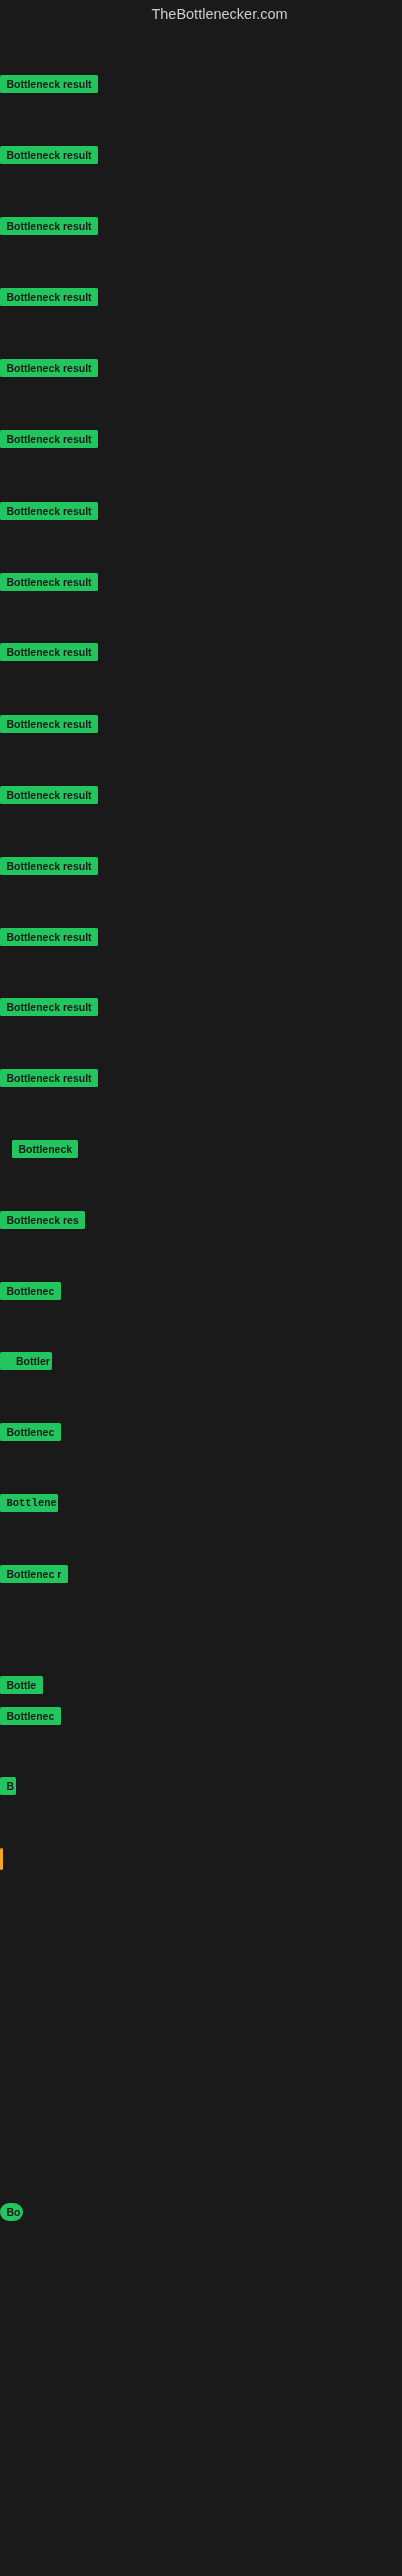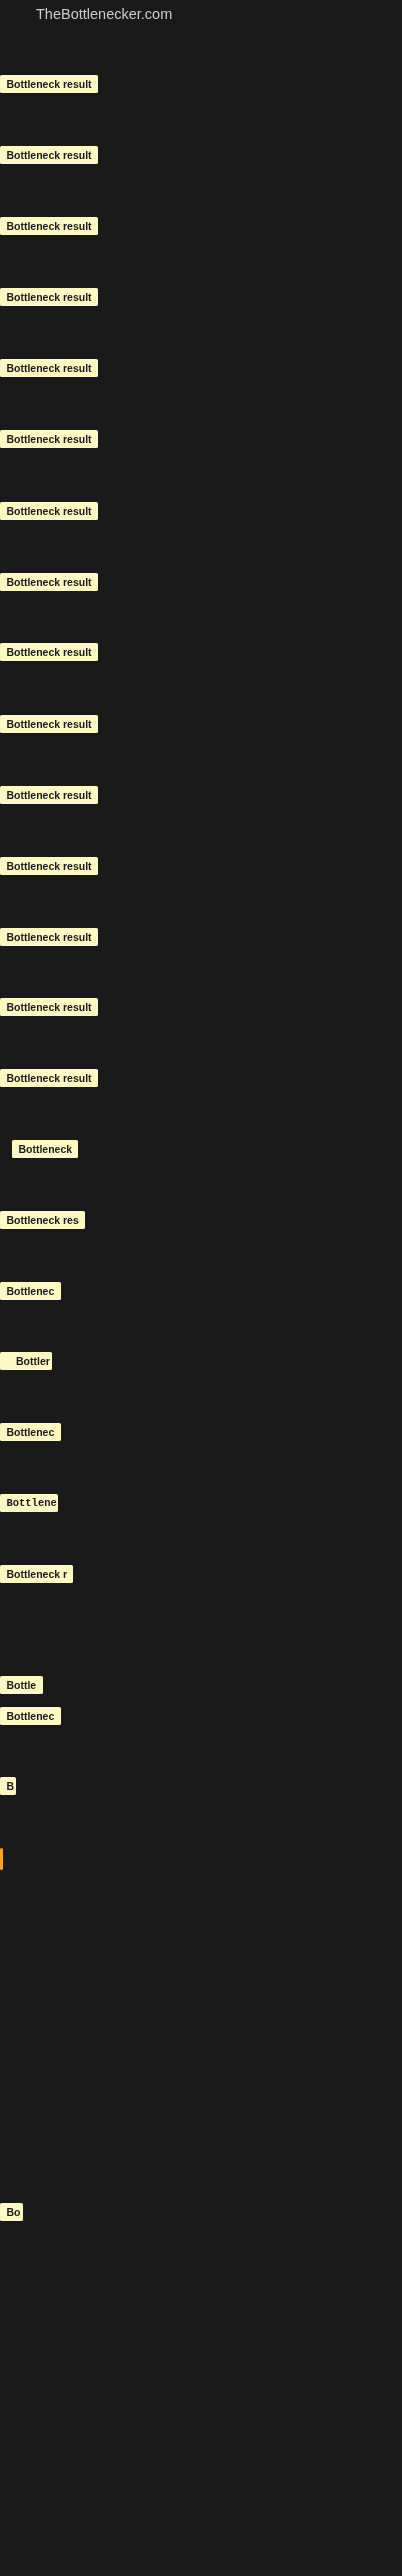--- a/index.html
+++ b/index.html
@@ -10,30 +10,30 @@
 
     body {
       width: 403px;
       min-height: 2576px;
       background-color: #1a1a1a;
       font-family: Arial, sans-serif;
       position: relative;
     }
 
     .site-title {
-      text-align: left;
+      text-align: center;
       color: #cccccc;
       font-size: 14.5px;
       padding: 6.4px 0;
       font-weight: normal;
       margin-left: 36px;
     }
 
     .bottleneck-label {
-      background-color: #fef9c3;
+      background-color: #22c55e;
       color: #1a1a1a;
       font-size: 10.5px;
       font-weight: bold;
       padding: 3.2px 6.4px;
       display: inline-block;
       border-radius: 1.6px;
       white-space: nowrap;
       overflow: hidden;
     }
   </style>
@@ -57,20 +57,20 @@
     <div style="position: absolute; top: 828px; left: 0px;"><span class="bottleneck-label" style="max-width: 117px;">Bottleneck result</span></div>
     <div style="position: absolute; top: 899px; left: 0px;"><span class="bottleneck-label" style="max-width: 117px;">Bottleneck result</span></div>
     <div style="position: absolute; top: 969px; left: 0px;"><span class="bottleneck-label" style="max-width: 117px;">Bottleneck result</span></div>
     <div style="position: absolute; top: 1040px; left: 0px;"><span class="bottleneck-label" style="max-width: 105px;">Bottleneck result</span></div>
     <div style="position: absolute; top: 1111px; left: 12px;"><span class="bottleneck-label" style="max-width: 72px;">Bottleneck</span></div>
     <div style="position: absolute; top: 1182px; left: 0px;"><span class="bottleneck-label" style="max-width: 89px;">Bottleneck res</span></div>
     <div style="position: absolute; top: 1253px; left: 0px;"><span class="bottleneck-label" style="max-width: 64px;">Bottlenec</span></div>
     <div style="position: absolute; top: 1323px; left: 0px;"><span class="bottleneck-label" style="max-width: 52px; padding-left: 16px;">Bottler</span></div>
     <div style="position: absolute; top: 1394px; left: 0px;"><span class="bottleneck-label" style="max-width: 64px;">Bottlenec</span></div>
     <div style="position: absolute; top: 1465px; left: 0px;"><span class="bottleneck-label" style="max-width: 58px; font-family: Liberation Mono, monospace;">Bottlene</span></div>
-    <div style="position: absolute; top: 1536px; left: 0px;"><span class="bottleneck-label" style="max-width: 76px;">Bottleneck r</span></div>
+    <div style="position: absolute; top: 1536px; left: 0px;"><span class="bottleneck-label" style="max-width: 76px;">Bottlenec r</span></div>
     <div style="position: absolute; top: 1607px; left: 0px; margin-top: 40px;"><span class="bottleneck-label" style="max-width: 47px;">Bottle</span></div>
     <div style="position: absolute; top: 1678px; left: 0px;"><span class="bottleneck-label" style="max-width: 64px;">Bottlenec</span></div>
     <div style="position: absolute; top: 1748px; left: 0px;"><span class="bottleneck-label" style="max-width: 16px;">B</span></div>
     <div style="position: absolute; top: 1819px; left: 0px; width: 3.2px; height: 22.5px; background-color: rgb(245, 166, 35); border-radius: 1.6px;"></div>
-    <div style="position: absolute; top: 2174px; left: 0px;"><span class="bottleneck-label" style="max-width: 22.5px;">Bo</span></div>
+    <div style="position: absolute; top: 2174px; left: 0px;"><span class="bottleneck-label" style="max-width: 22.5px; border-radius: 9px;">Bo</span></div>
   </div>
 
 
 </body></html>

